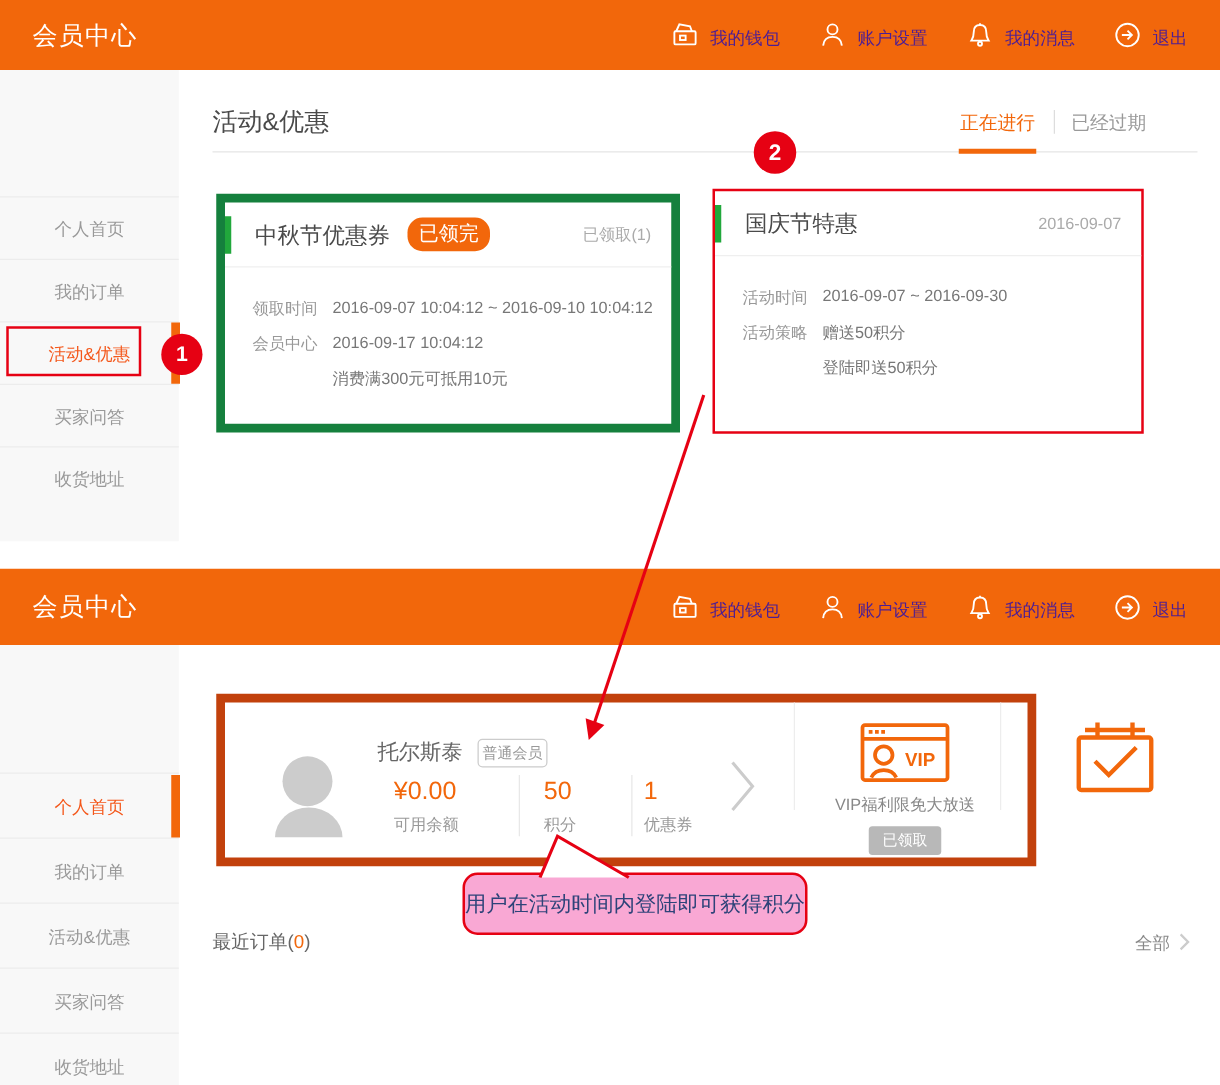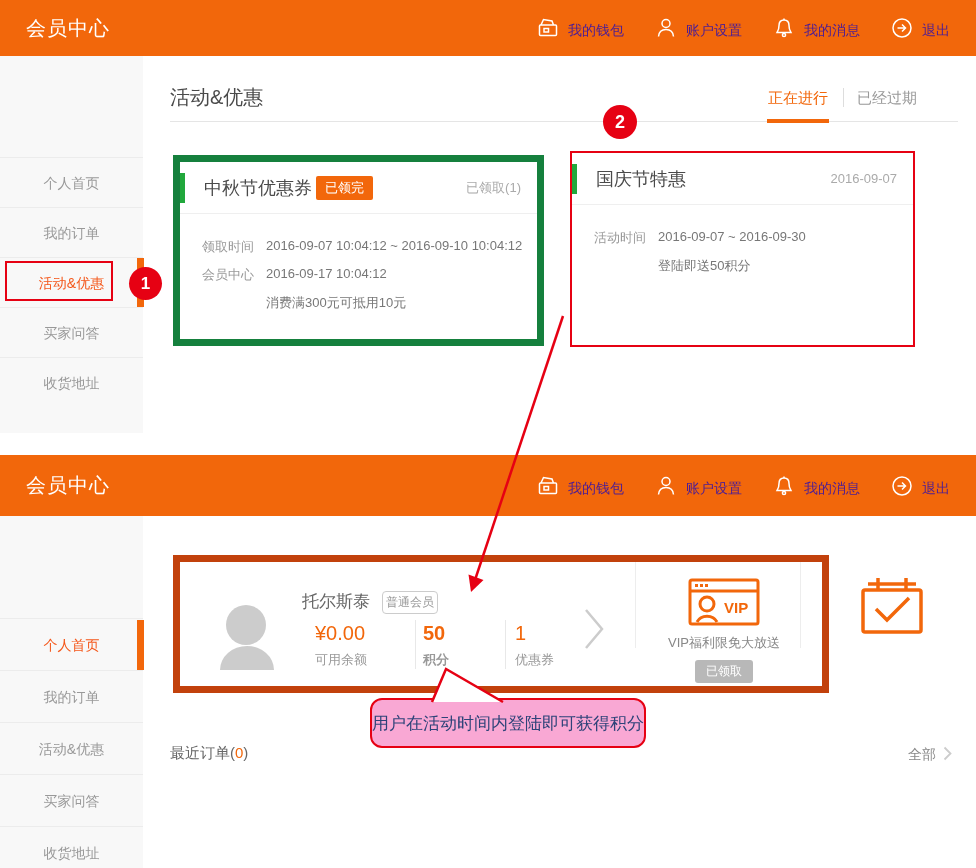--- a/index.html
+++ b/index.html
@@ -38,21 +38,21 @@
   .tabs-divider { position:absolute; left:843px; top:88px; width:1px; height:19px; background:#ddd; }
   .title-divider { position:absolute; left:170px; top:121px; width:788px; height:1px; background:#e5e5e5; }
   .tab-underline { position:absolute; left:767px; top:119px; width:62px; height:4px; background:#F2670B; }
 
   .promo-card { position:absolute; background:#fff; }
   .card-1 { left:173px; top:155px; width:371px; height:191px; border:7px solid #15803d; }
   .card-2 { left:570px; top:151px; width:345px; height:196px; border:2px solid #E60113; }
   .card-hd { position:relative; height:52px; border-bottom:1px solid #efefef; display:flex; align-items:center; padding:0 16px 0 24px; }
   .green-bar { position:absolute; left:0; top:11px; width:5px; height:30px; background:#21A83C; }
   .card-title { font-size:18px; color:#4a4a4a; }
-  .card-badge { margin-left:4px; background:#F2670B; color:#fff; font-size:13px; padding:3px 9px; border-radius:2px; }
+  .card-badge { margin-left:14px; background:#F2670B; color:#fff; font-size:16px; padding:3px 9px; border-radius:12px; }
   .card-right { margin-left:auto; font-size:13px; color:#aaa; }
   .card-bd { padding:24px 14px 0 22px; }
   .crow { display:flex; font-size:13px; margin-bottom:10px; }
   .crow-label { width:64px; flex-shrink:0; color:#999; }
   .crow-val { color:#777; }
 
   
   .anno-box { position:absolute; left:5px; top:261px; width:108px; height:40px; border:2px solid #E60113; z-index:6; }
   .anno-circle { position:absolute; background:#E60113; border-radius:50%; color:#fff; font-weight:bold; display:flex; align-items:center; justify-content:center; z-index:6; }
   .circle-1 { left:129px; top:267px; width:33px; height:33px; font-size:17px; }
@@ -61,21 +61,21 @@
   .tooltip-bubble { position:absolute; left:370px; top:698px; width:276px; height:50px; background:#f9a8d4; border:2px solid #E60113; border-radius:12px; display:flex; align-items:center; justify-content:center; font-size:17px; color:#2E4379; z-index:5; }
 
   
   .profile-card { position:absolute; left:173px; top:555px; width:656px; height:138px; border:7px solid #c2410c; background:#fff; }
   .avatar-svg { position:absolute; left:38px; top:42px; }
   .username { position:absolute; left:122px; top:28px; font-size:17px; color:#666; }
   .level-badge { position:absolute; left:202px; top:29px; border:1px solid #ccc; border-radius:4px; padding:2px 3px; font-size:12px; color:#999; background:#fff; }
   .stats { position:absolute; left:135px; top:58px; display:flex; }
   .stat { padding-top:2px; }
   .stat-0 { width:100px; }
-  .stat-1 { width:90px; border-left:1px solid #e8e8e8; padding-left:7px;font-weight:bold; }
+  .stat-1 { width:90px; border-left:1px solid #e8e8e8; padding-left:19px; }
   .stat-2 { width:88px; border-left:1px solid #e8e8e8; padding-left:9px; }
   .stat-val { font-size:20px; color:#F2670B; }
   .stat-lbl { font-size:13px; color:#999; margin-top:6px; }
   .profile-chev { position:absolute; left:402px; top:44px; }
   .vdiv { position:absolute; top:0; width:1px; height:86px; background:#ededed; }
   .vdiv-1 { left:455px; } .vdiv-2 { left:620px; }
   .vip-cell { position:absolute; left:468px; top:0; width:152px; text-align:center; cursor:pointer; }
   .vip-cell svg { margin-top:16px; }
   .vip-label { margin-top:4px; font-size:13px; color:#888; }
   .claimed-badge { display:inline-block; margin-top:8px; background:#b8b8b8; color:#fff; font-size:12px; padding:3px 11px; border-radius:3px; }
@@ -178,20 +178,24 @@
   <div class="promo-card card-2">
     <div class="card-hd">
       <span class="green-bar"></span>
       <span class="card-title">国庆节特惠</span>
       <span class="card-right">2016-09-07</span>
     </div>
     <div class="card-bd">
       <div class="crow">
           <span class="crow-label">活动时间</span>
           <span class="crow-val">2016-09-07 ~ 2016-09-30</span>
+        </div>
+      <div class="crow">
+          <span class="crow-label">活动策略</span>
+          <span class="crow-val">赠送50积分</span>
         </div>
       <div class="crow">
           <span class="crow-label"></span>
           <span class="crow-val">登陆即送50积分</span>
         </div>
     </div>
   </div>
 
   <div class="anno-box"></div>
   <div class="anno-circle circle-1">1</div>

